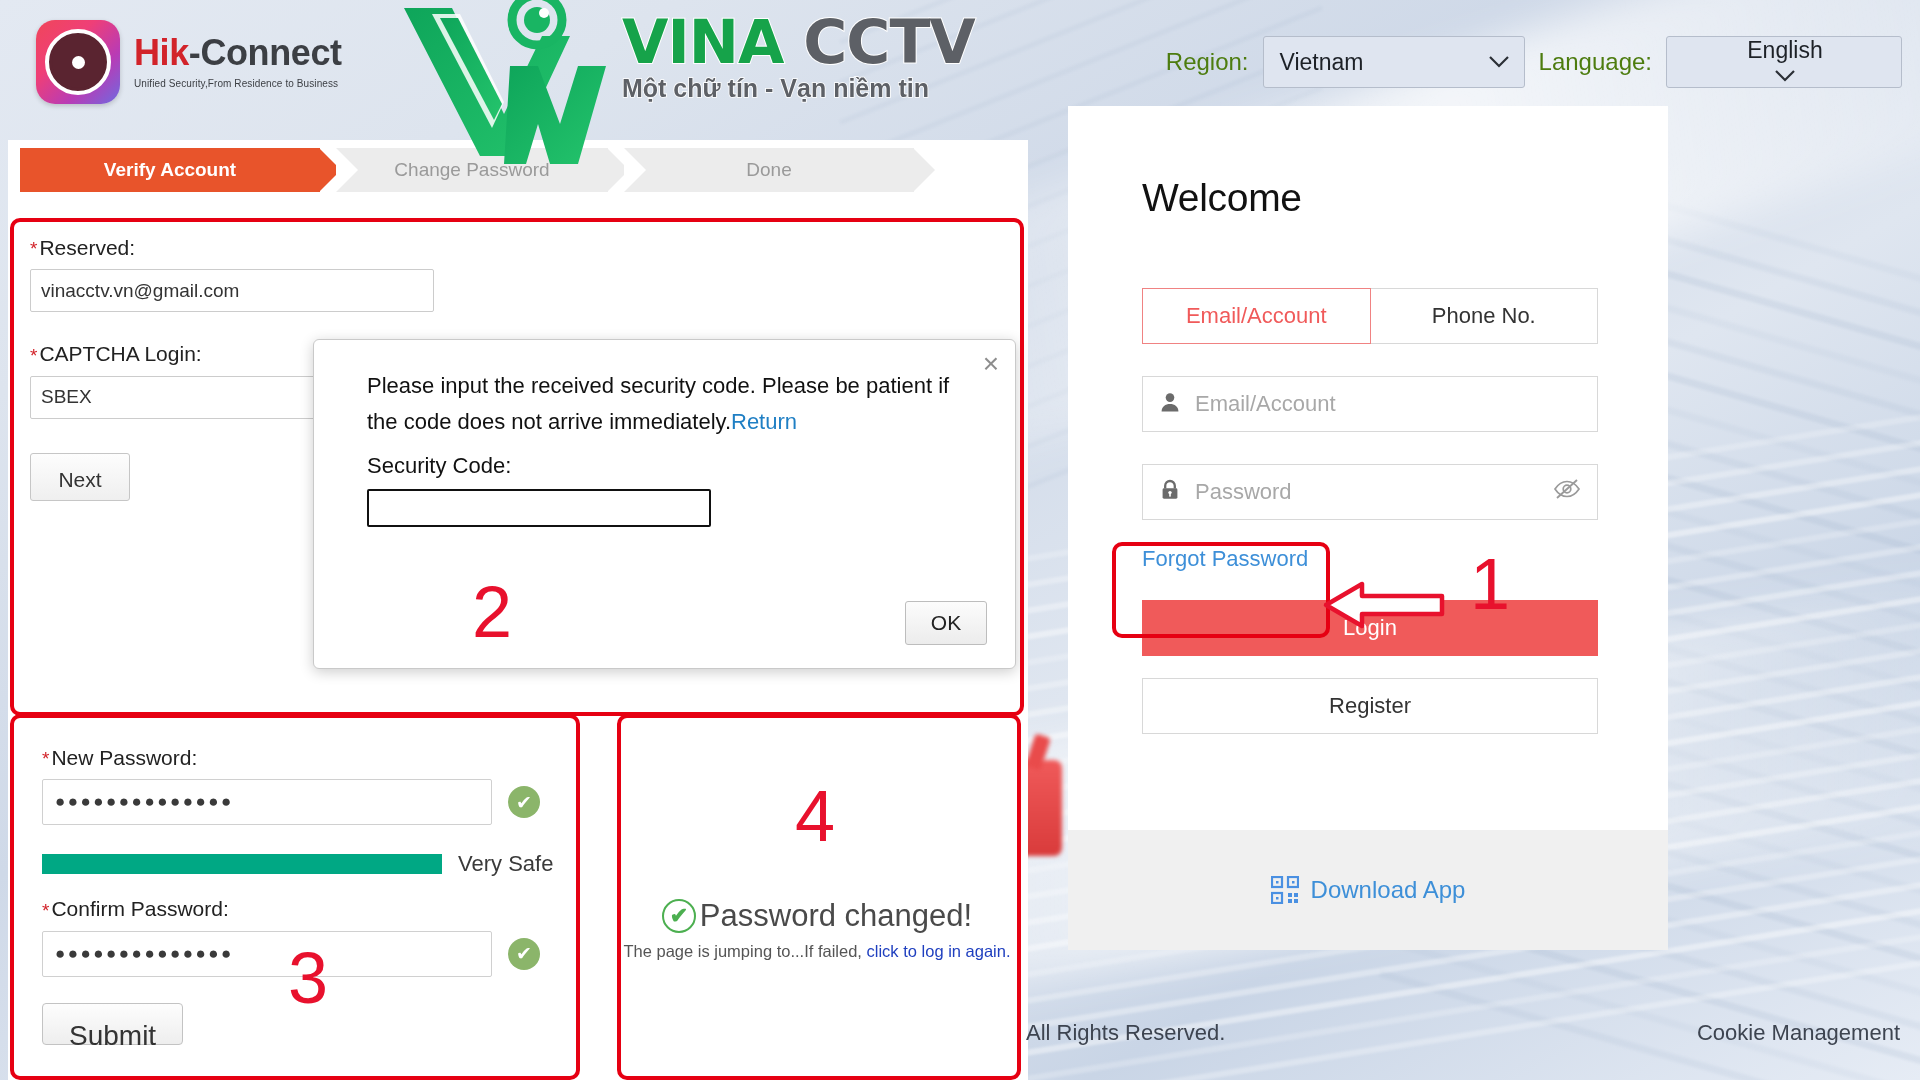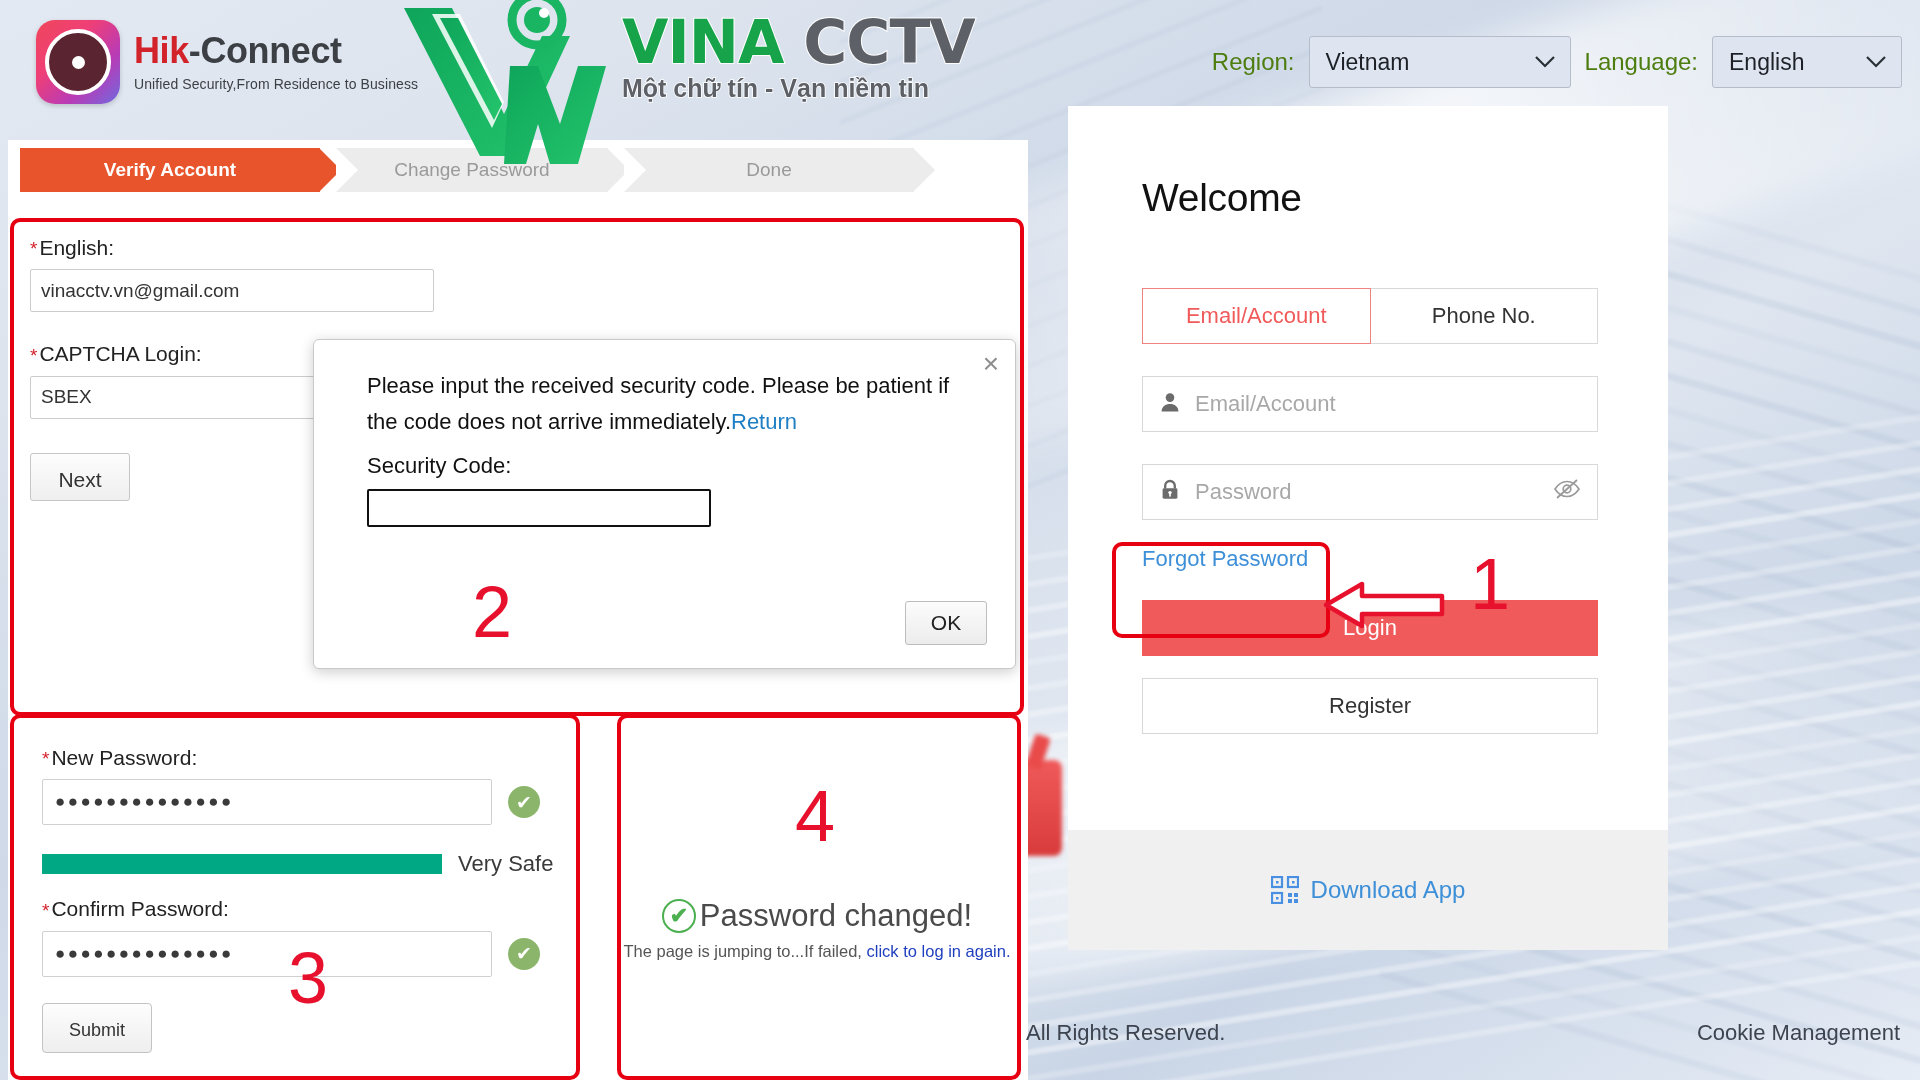--- a/index.html
+++ b/index.html
@@ -54,42 +54,42 @@
     clip-path: polygon(0 0,44% 0,44% 100%,0 100%, 0 0), polygon(56% 0,100% 0,100% 100%,56% 100%);
   }
   .hik-icon .ring::after{
     content:""; position:absolute; left:-9px; right:-9px; top:50%; height:4px;
     background:transparent;
   }
   .hik-icon .dot { width:13px;height:13px;border-radius:50%;background:#fff; }
   .hik-words .l1 { font-size:36px; font-weight:bold; letter-spacing:-.4px; line-height:1; }
   .hik-words .l1 .hik { color:#d2232a; }
   .hik-words .l1 .conn { color:#3c3f44; }
-  .hik-words .l2 { font-size:14px; color:#3c3f44; margin-top:7px; letter-spacing:.1px;}
+  .hik-words .l2 { font-size:10px; color:#3c3f44; margin-top:7px; letter-spacing:.1px;}
 
   .vina-wrap { position:absolute; left:392px; top:-4px; z-index:6; }
   .vina-words { position:absolute; left:230px; top:18px; }
   .vina-words .big { font-size:60px; font-weight:bold; font-family:"DejaVu Sans",sans-serif; letter-spacing:-1px; line-height:.96; white-space:nowrap;}
   .vina-words .big .g { color:#16a34a; -webkit-text-stroke:2px #fff; paint-order:stroke fill; }
   .vina-words .big .d { color:#5d6066; -webkit-text-stroke:2px #fff; paint-order:stroke fill; }
   .vina-words .sub {
     font-size:25px; font-weight:bold; color:#5d6066; margin-top:2px; white-space:nowrap;
     -webkit-text-stroke:1.6px #fff; paint-order:stroke fill;
   }
 
   
   .topright { position:absolute; right:18px; top:36px; display:flex; align-items:center; gap:14px; z-index:6; }
   .topright .lbl { font-size:24px; color:#4d7c0f; }
   .sel {
     background:#dfe5f0; border:1px solid #b5bdcb; border-radius:3px;
     height:52px; display:flex; align-items:center; justify-content:space-between;
     padding:0 14px 0 16px; font-size:23px; color:#1d2127;
   }
   .sel.region { width:262px; }
-  .sel.lang { width:190px; }
+  .sel.lang { width:236px;flex-direction:column; }
   .sel .chev { font-size:21px; color:#2b2f36; }
 
   
   .content-panel {
     position:absolute; left:8px; top:140px; width:1020px; height:940px;
     background:#fff; z-index:2;
   }
 
   
   .steps { display:flex; height:44px; margin:8px 12px 0 12px; }
@@ -173,21 +173,21 @@
     font-family:"Liberation Sans",sans-serif; background:#fff;
   }
   .ok-circle {
     width:32px;height:32px;border-radius:50%;background:#8bb56a;
     display:flex;align-items:center;justify-content:center;color:#fff;font-size:19px;
   }
   .meter-row { display:flex; align-items:center; gap:16px; margin:26px 0 20px 0;}
   .meter { width:400px; height:20px; background:#00a884; }
   .meter-label { font-size:22px; color:#3a3a3a; }
   .submit-btn {
-    margin-top:26px; height:50px; padding:16px 26px; font-size:18px; color:#333;
+    margin-top:26px; height:42px; padding:16px 26px; font-size:28px; color:#333;
     background:linear-gradient(#fdfdfd,#eeeeee); border:1px solid #c3c3c3; border-radius:4px;
     font-family:"Liberation Sans",sans-serif; cursor:pointer;
   }
 
   .card4 { position:absolute; left:617px; top:718px; width:400px; height:362px; background:#fff; z-index:4; }
   .card4 .okline { display:flex; align-items:center; justify-content:center; gap:4px; margin-top:180px;}
   .card4 .okring {
     width:34px;height:34px;border-radius:50%;border:2.5px solid #4caf50;
     display:flex;align-items:center;justify-content:center;color:#4caf50;font-size:22px;font-weight:bold;
   }
@@ -389,21 +389,21 @@
     <div class="step s2">
       <span>Change Password</span>
     </div>
     <div class="step s3">
       <span>Done</span>
     </div>
   </div>
 
   <div class="form-area">
     <div class="flabel">
-      <span class="req">*</span><span>English:</span>
+      <span class="req">*</span><span>Reserved:</span>
     </div>
     <input class="tinput" value="vinacctv.vn@gmail.com" style="">
 
     <div class="flabel" style="margin-top:30px;">
       <span class="req">*</span><span>CAPTCHA Login:</span>
     </div>
     <div class="captcha-row">
       <input class="tinput" value="SBEX" style="">
       <div class="captcha-img">
         <span class="ch" style="left:18px;top:-4px;font-size:44px;color:#1d5b2e;transform:rotate(-6deg);">S</span>

